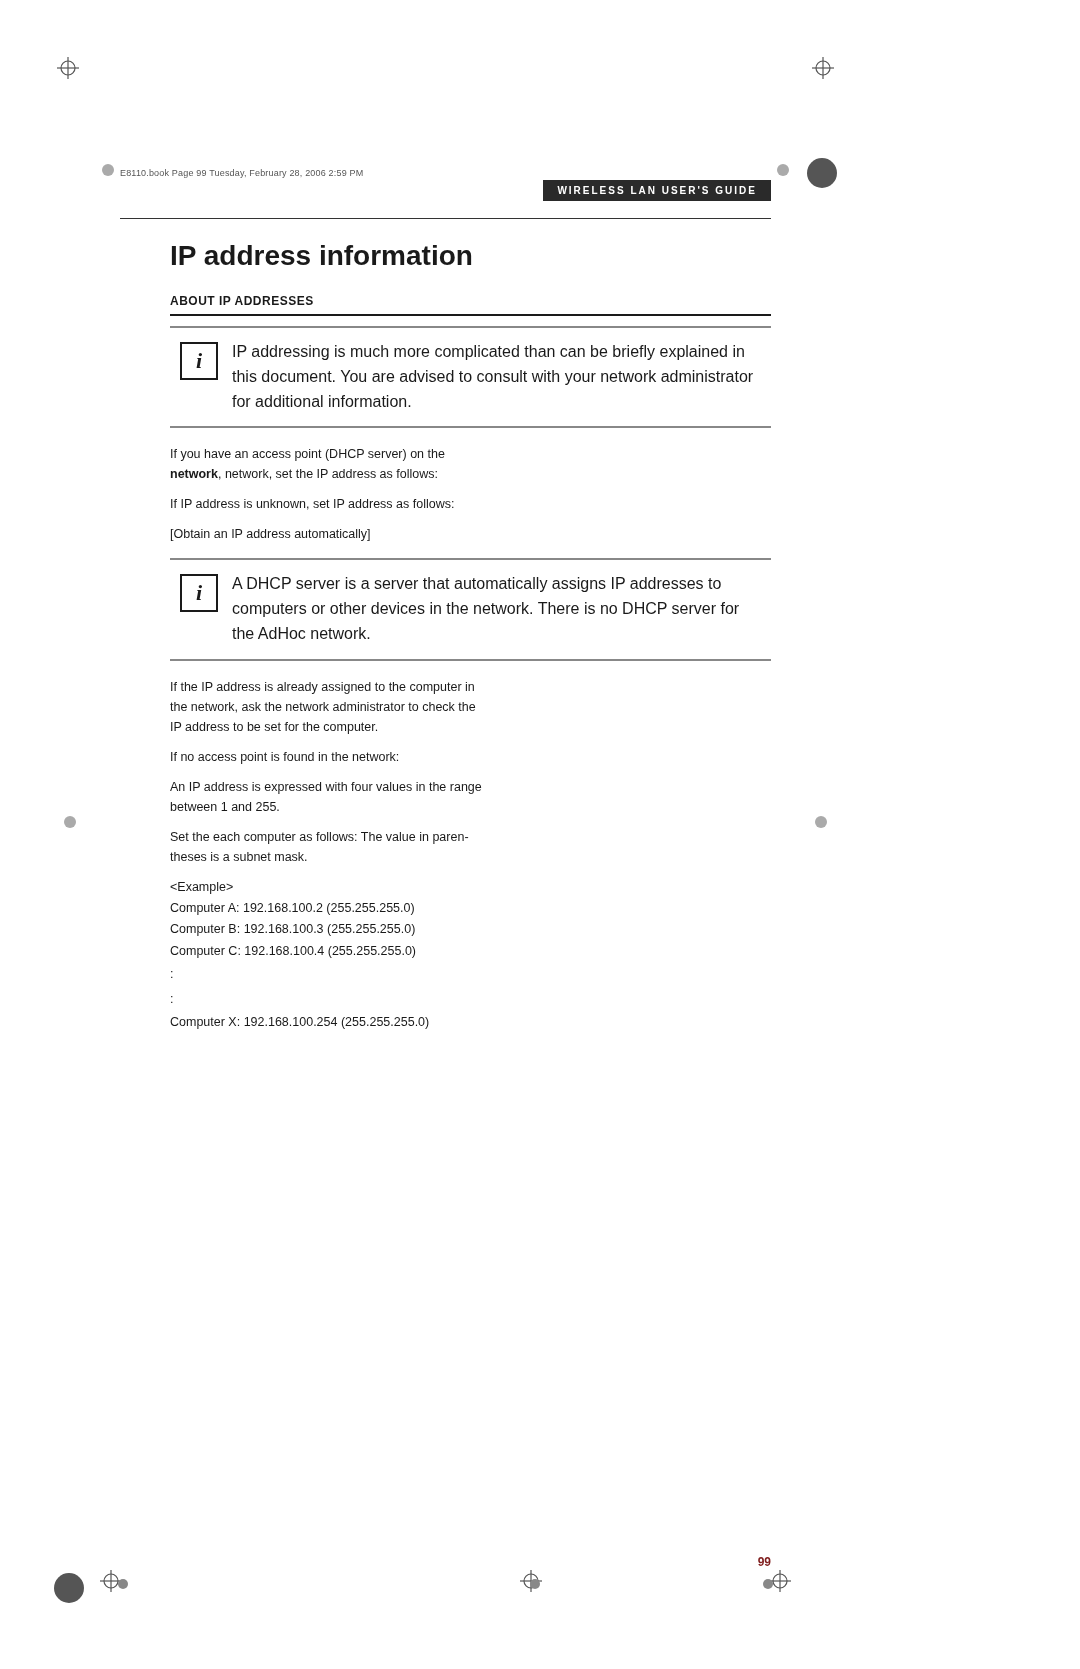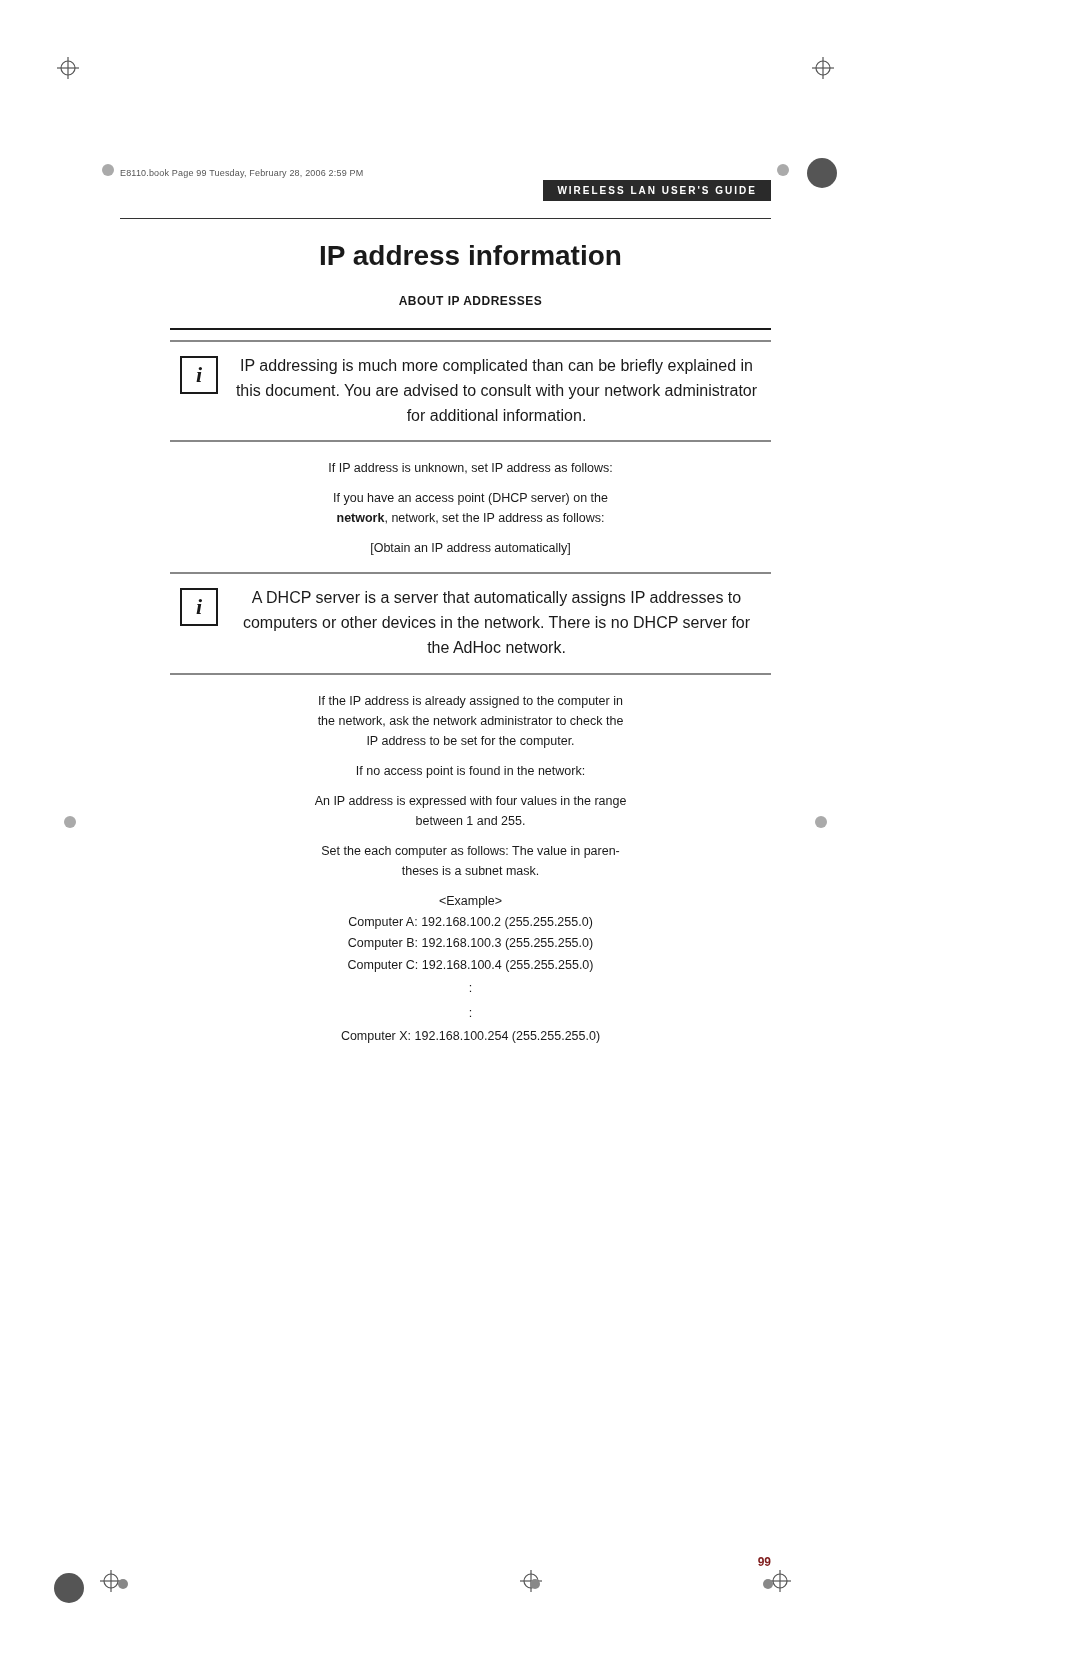--- a/index.html
+++ b/index.html
@@ -57,40 +57,39 @@
       border-top: 1px solid #333;
     }
 
     
     .content {
       position: absolute;
       top: 240px;
       left: 170px;
       right: 120px;
       bottom: 120px;
-      text-align: center;
     }
 
     .page-title {
       font-size: 28px;
       font-weight: bold;
       color: #1a1a1a;
       margin-bottom: 22px;
       font-family: Arial, Helvetica, sans-serif;
     }
 
     .section-heading {
       font-size: 12px;
       font-weight: bold;
       color: #1a1a1a;
       letter-spacing: 0.5px;
       margin-bottom: 10px;
       text-transform: uppercase;
       border-bottom: 2px solid #1a1a1a;
-      padding-bottom: 20px;
+      padding-bottom: 6px;
     }
 
     
     .info-box {
       border-top: 2px solid #888;
       border-bottom: 2px solid #888;
       padding: 12px 10px;
       display: flex;
       flex-direction: row;
       align-items: flex-start;
@@ -217,26 +216,26 @@
 
     <div class="section-heading">ABOUT IP ADDRESSES</div>
 
     <div class="info-box">
       <div class="info-icon">
         <span>i</span>
       </div>
       <div class="info-text">IP addressing is much more complicated than can be briefly explained in this document. You are advised to consult with your network administrator for additional information.</div>
     </div>
 
-    <p class="body-text">If IP address is unknown, set IP address as follows:</p>
-
     <p class="body-text">
       <span>If you have an access point (DHCP server) on the</span><br>
       <span><span class="body-text-bold">network</span>, <span>network, set the IP address as follows:</span></span>
     </p>
+
+    <p class="body-text">If IP address is unknown, set IP address as follows:</p>
 
     <p class="bracket-text">[Obtain an IP address automatically]</p>
 
     <div class="info-box">
       <div class="info-icon">
         <span>i</span>
       </div>
       <div class="info-text">A DHCP server is a server that automatically assigns IP addresses to computers or other devices in the network. There is no DHCP server for the AdHoc network.</div>
     </div>
 

